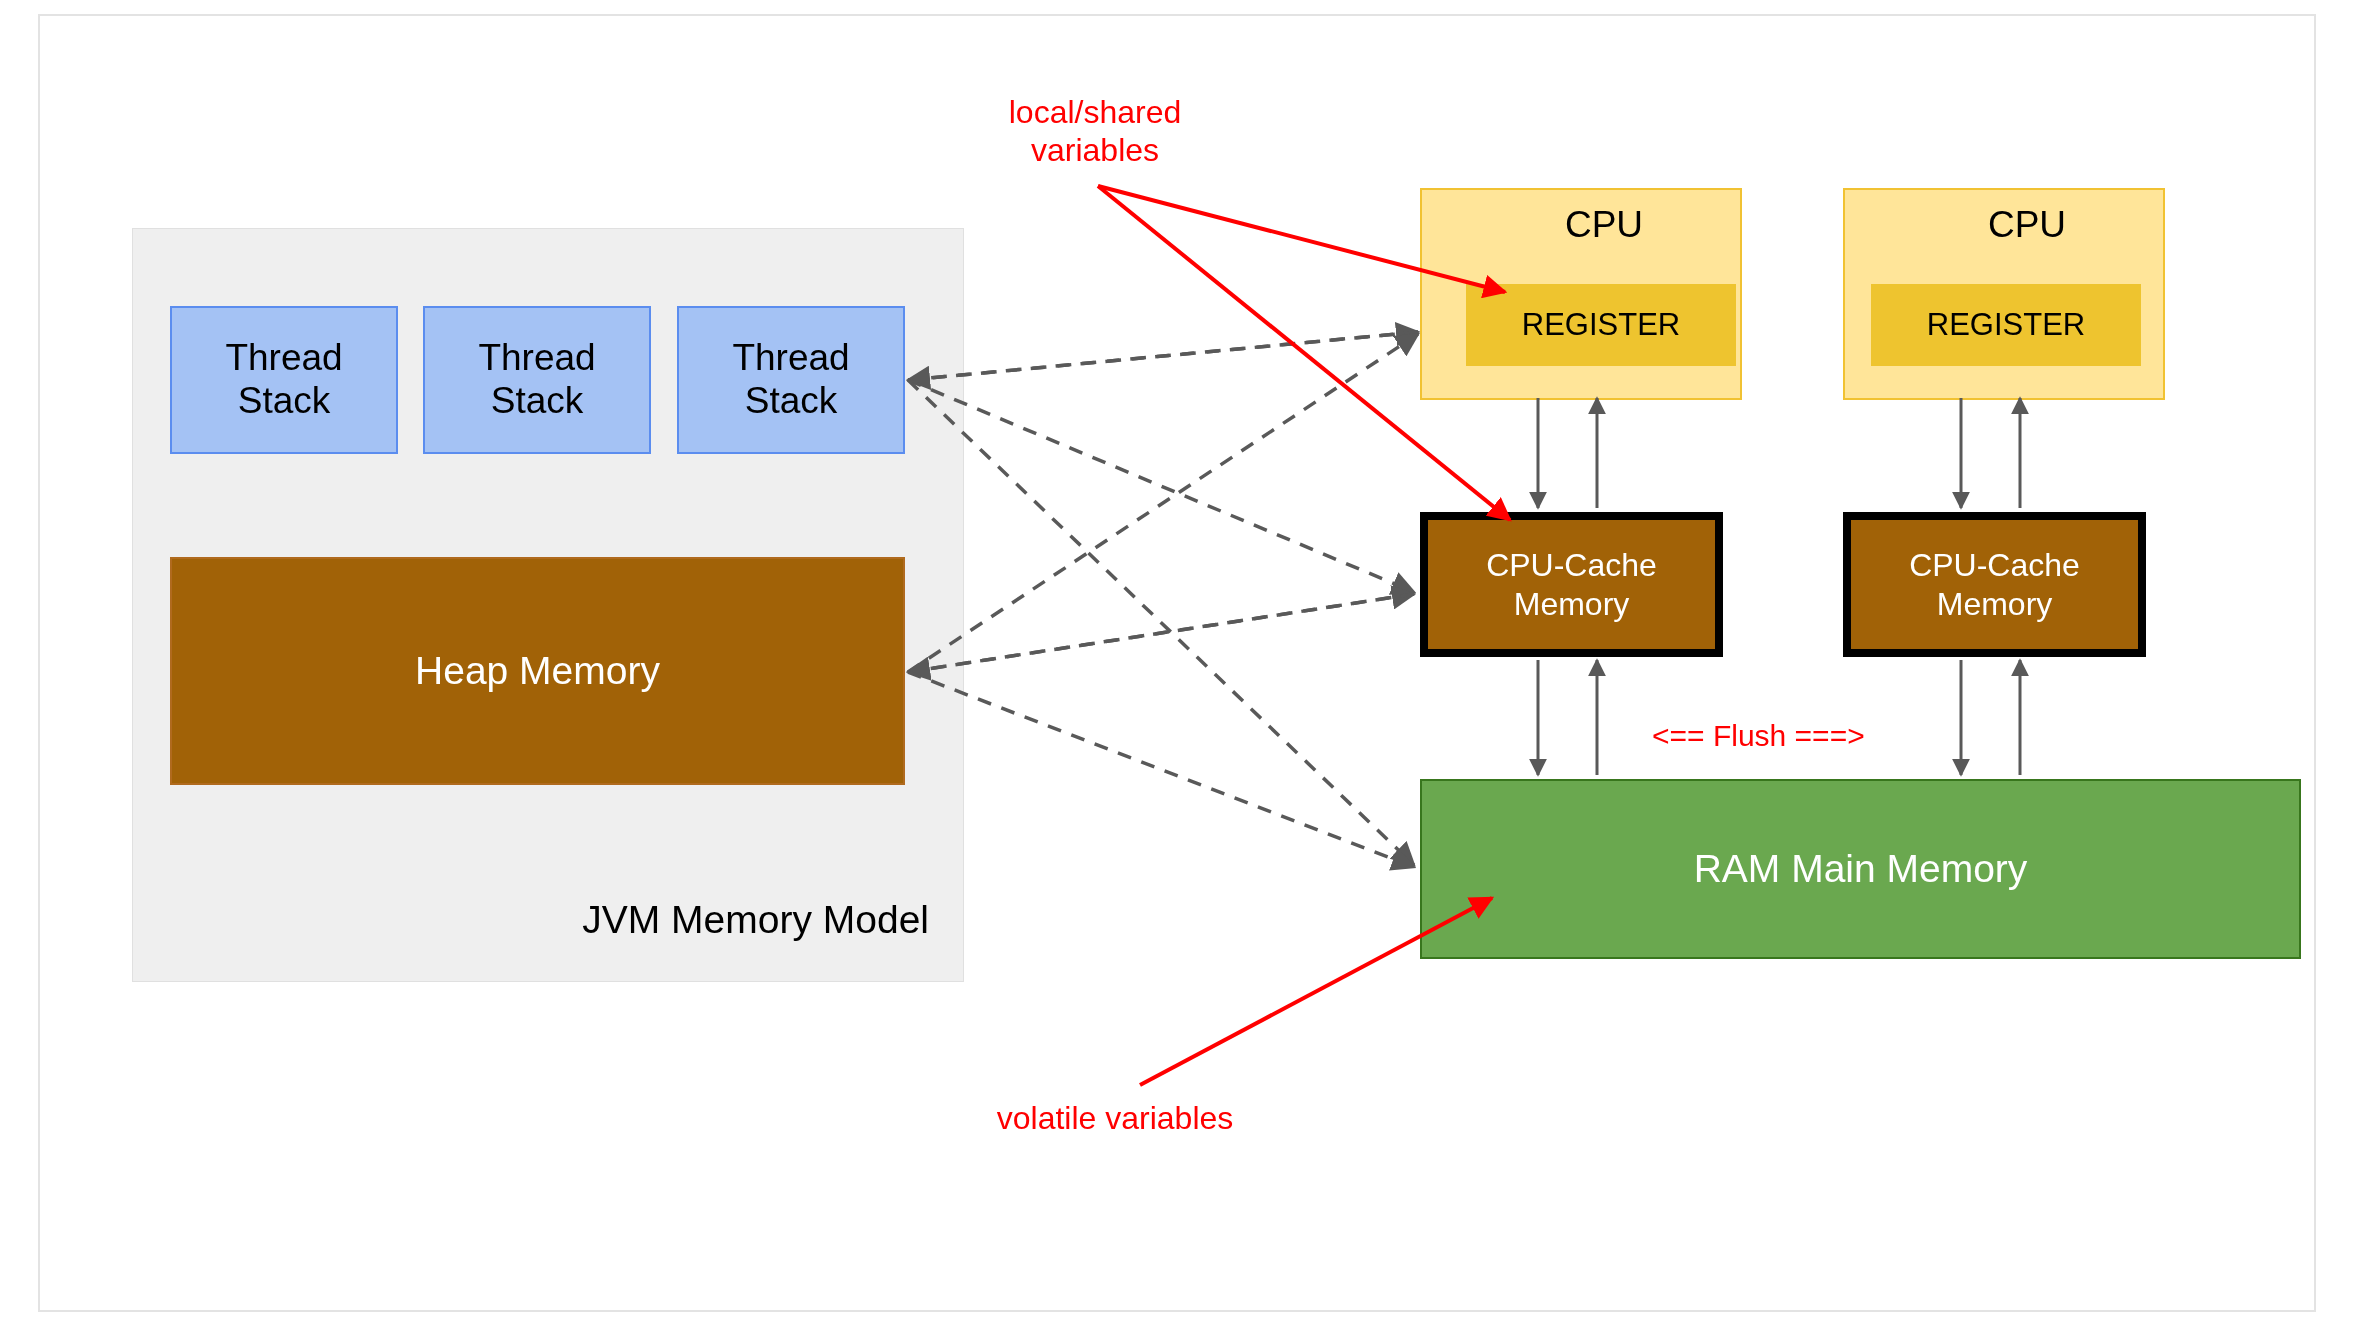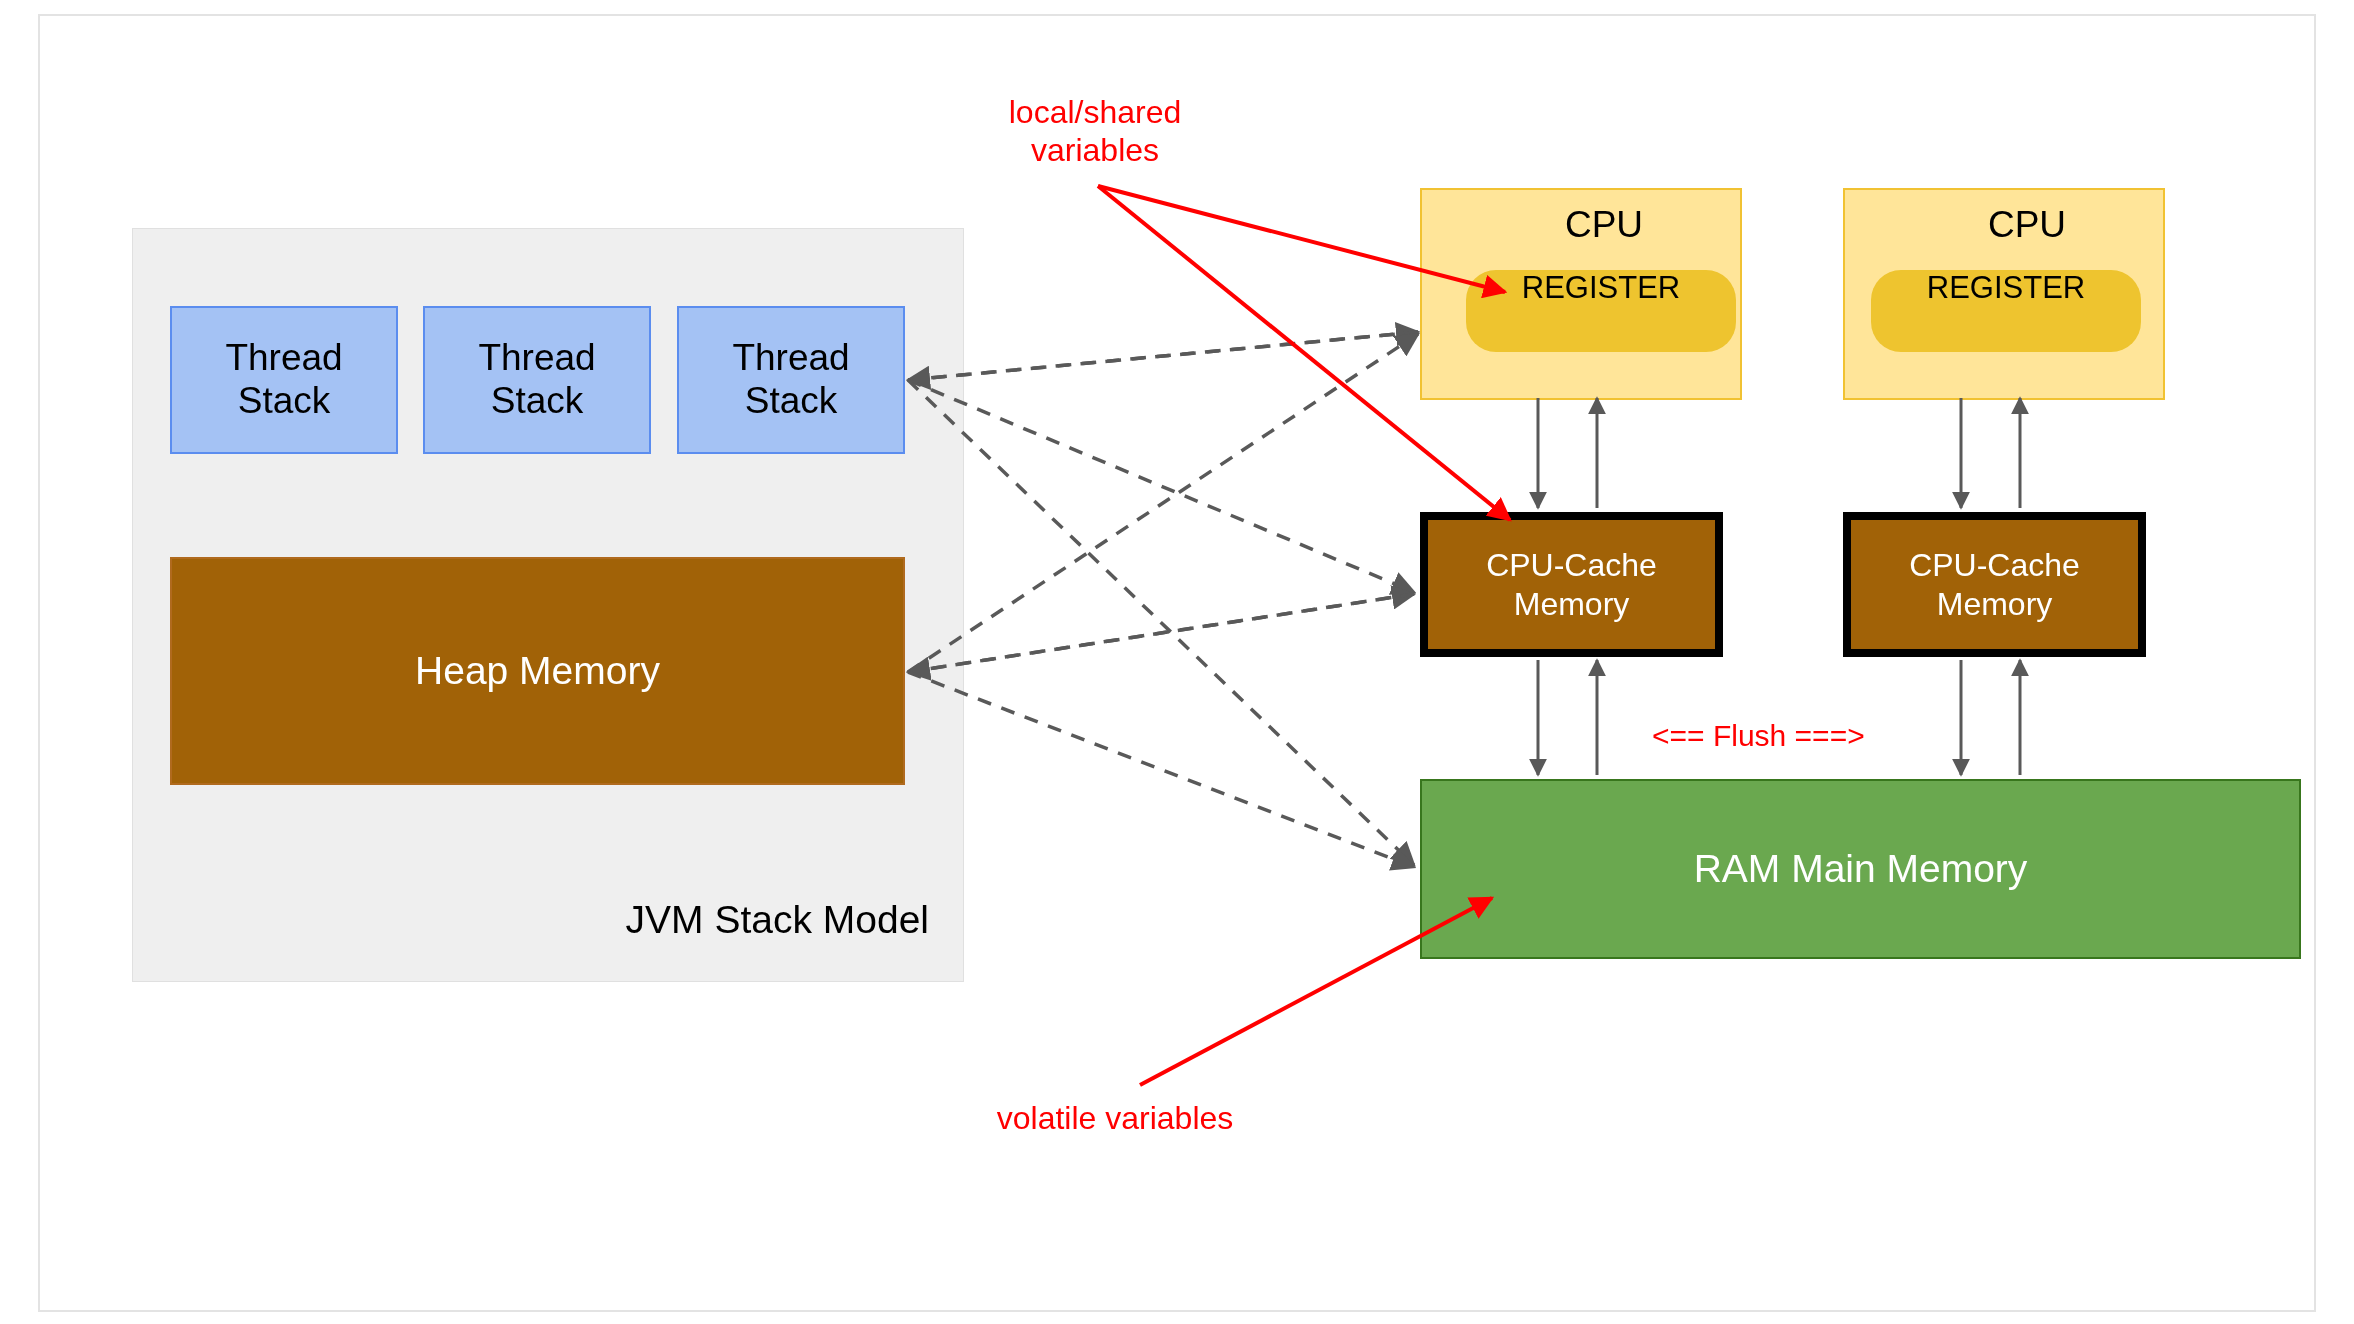--- a/index.html
+++ b/index.html
@@ -114,29 +114,29 @@
     right: 0;
     text-align: center;
     color: #000000;
     font-size: 37px;
     line-height: 1;
     margin-left: 46px;
   }
   .register-box {
     position: absolute;
     left: 44px;
-    top: 80px;
+    top: 94px;
     width: 270px;
     height: 82px;
     background: #eec42f;
     display: flex;
+    align-items: center;
     justify-content: center;
     color: #000000;
     font-size: 31px;
-    border-radius: 30px;
   }
   #register-box-1 { left: 44px; }
   #register-box-2 { left: 26px; }
 
   .cache-box {
     position: absolute;
     width: 303px;
     height: 145px;
     top: 512px;
     background: #a16207;
@@ -208,21 +208,21 @@
   }
 </style>
 </head>
 <body>
 
 <div id="canvas">
 
   <div class="frame-border"></div>
 
   <div class="panel" id="jvm-panel">
-    <div class="panel-title" id="jvm-panel-title">JVM Stack Model</div>
+    <div class="panel-title" id="jvm-panel-title">JVM Memory Model</div>
   </div>
 
   <div class="box thread-stack" id="thread-stack-1">
     <span style="white-space:pre-line">Thread
 Stack</span>
   </div>
   <div class="box thread-stack" id="thread-stack-2">
     <span style="white-space:pre-line">Thread
 Stack</span>
   </div>

